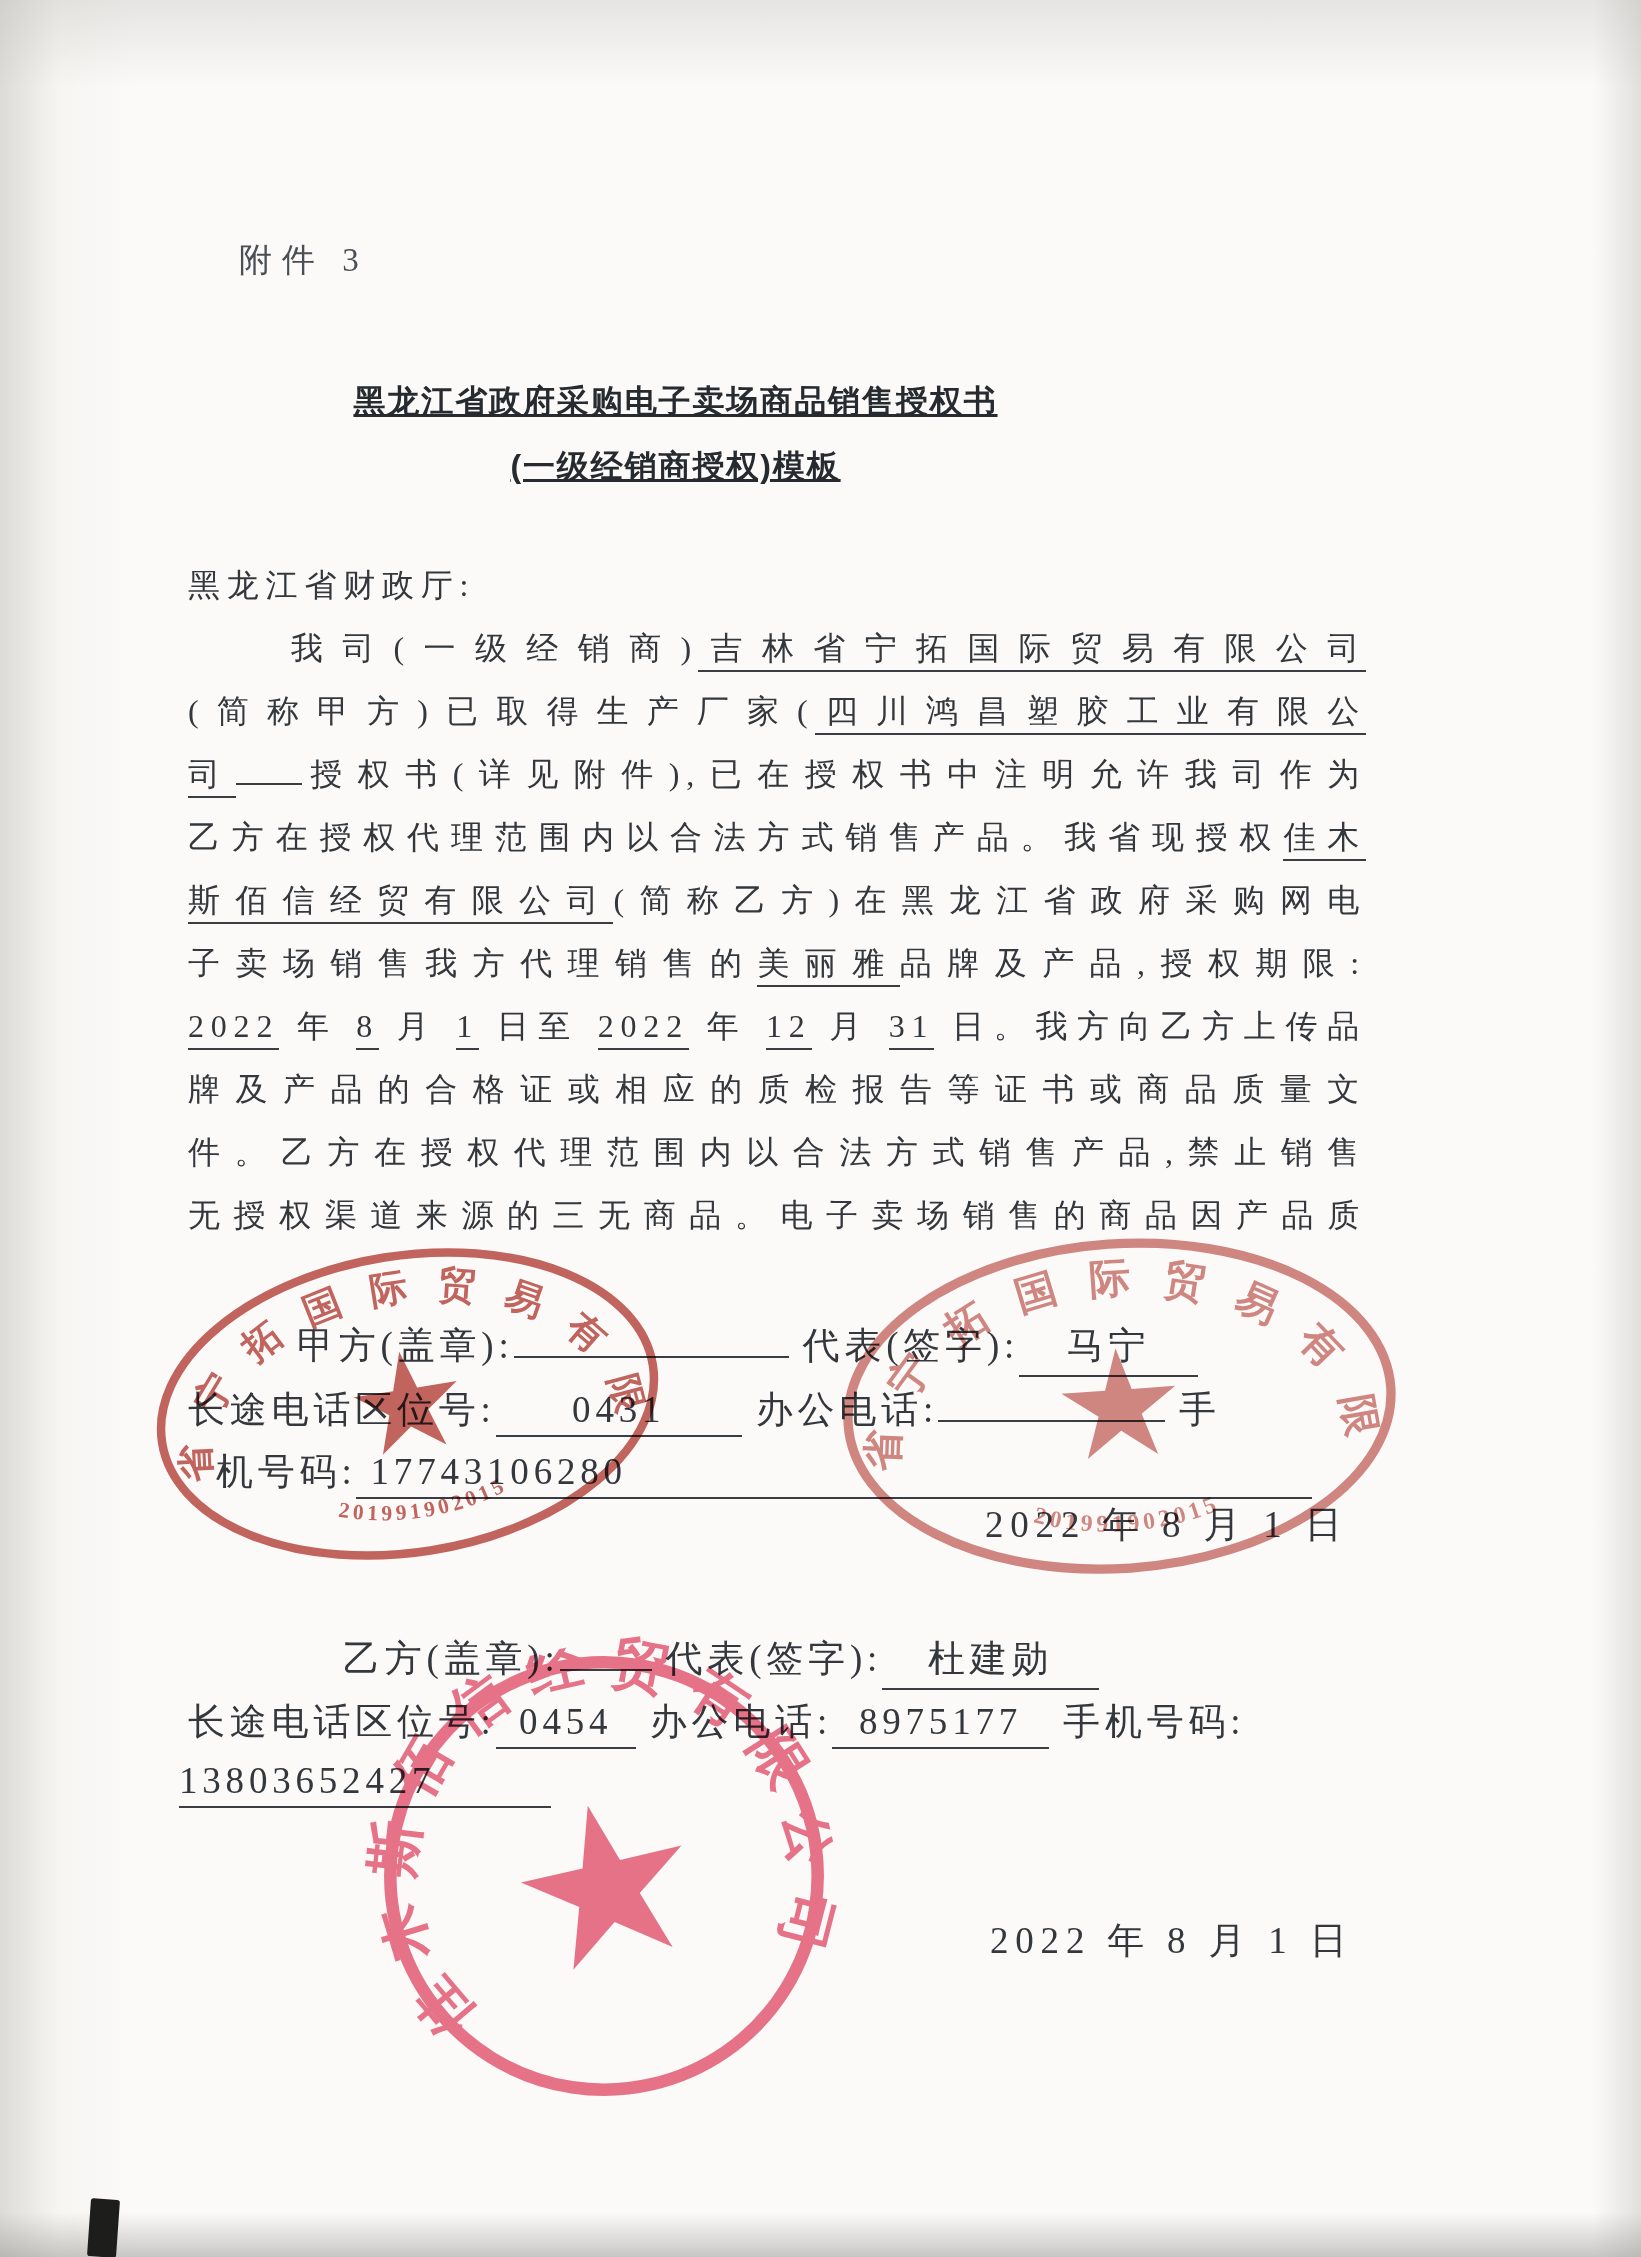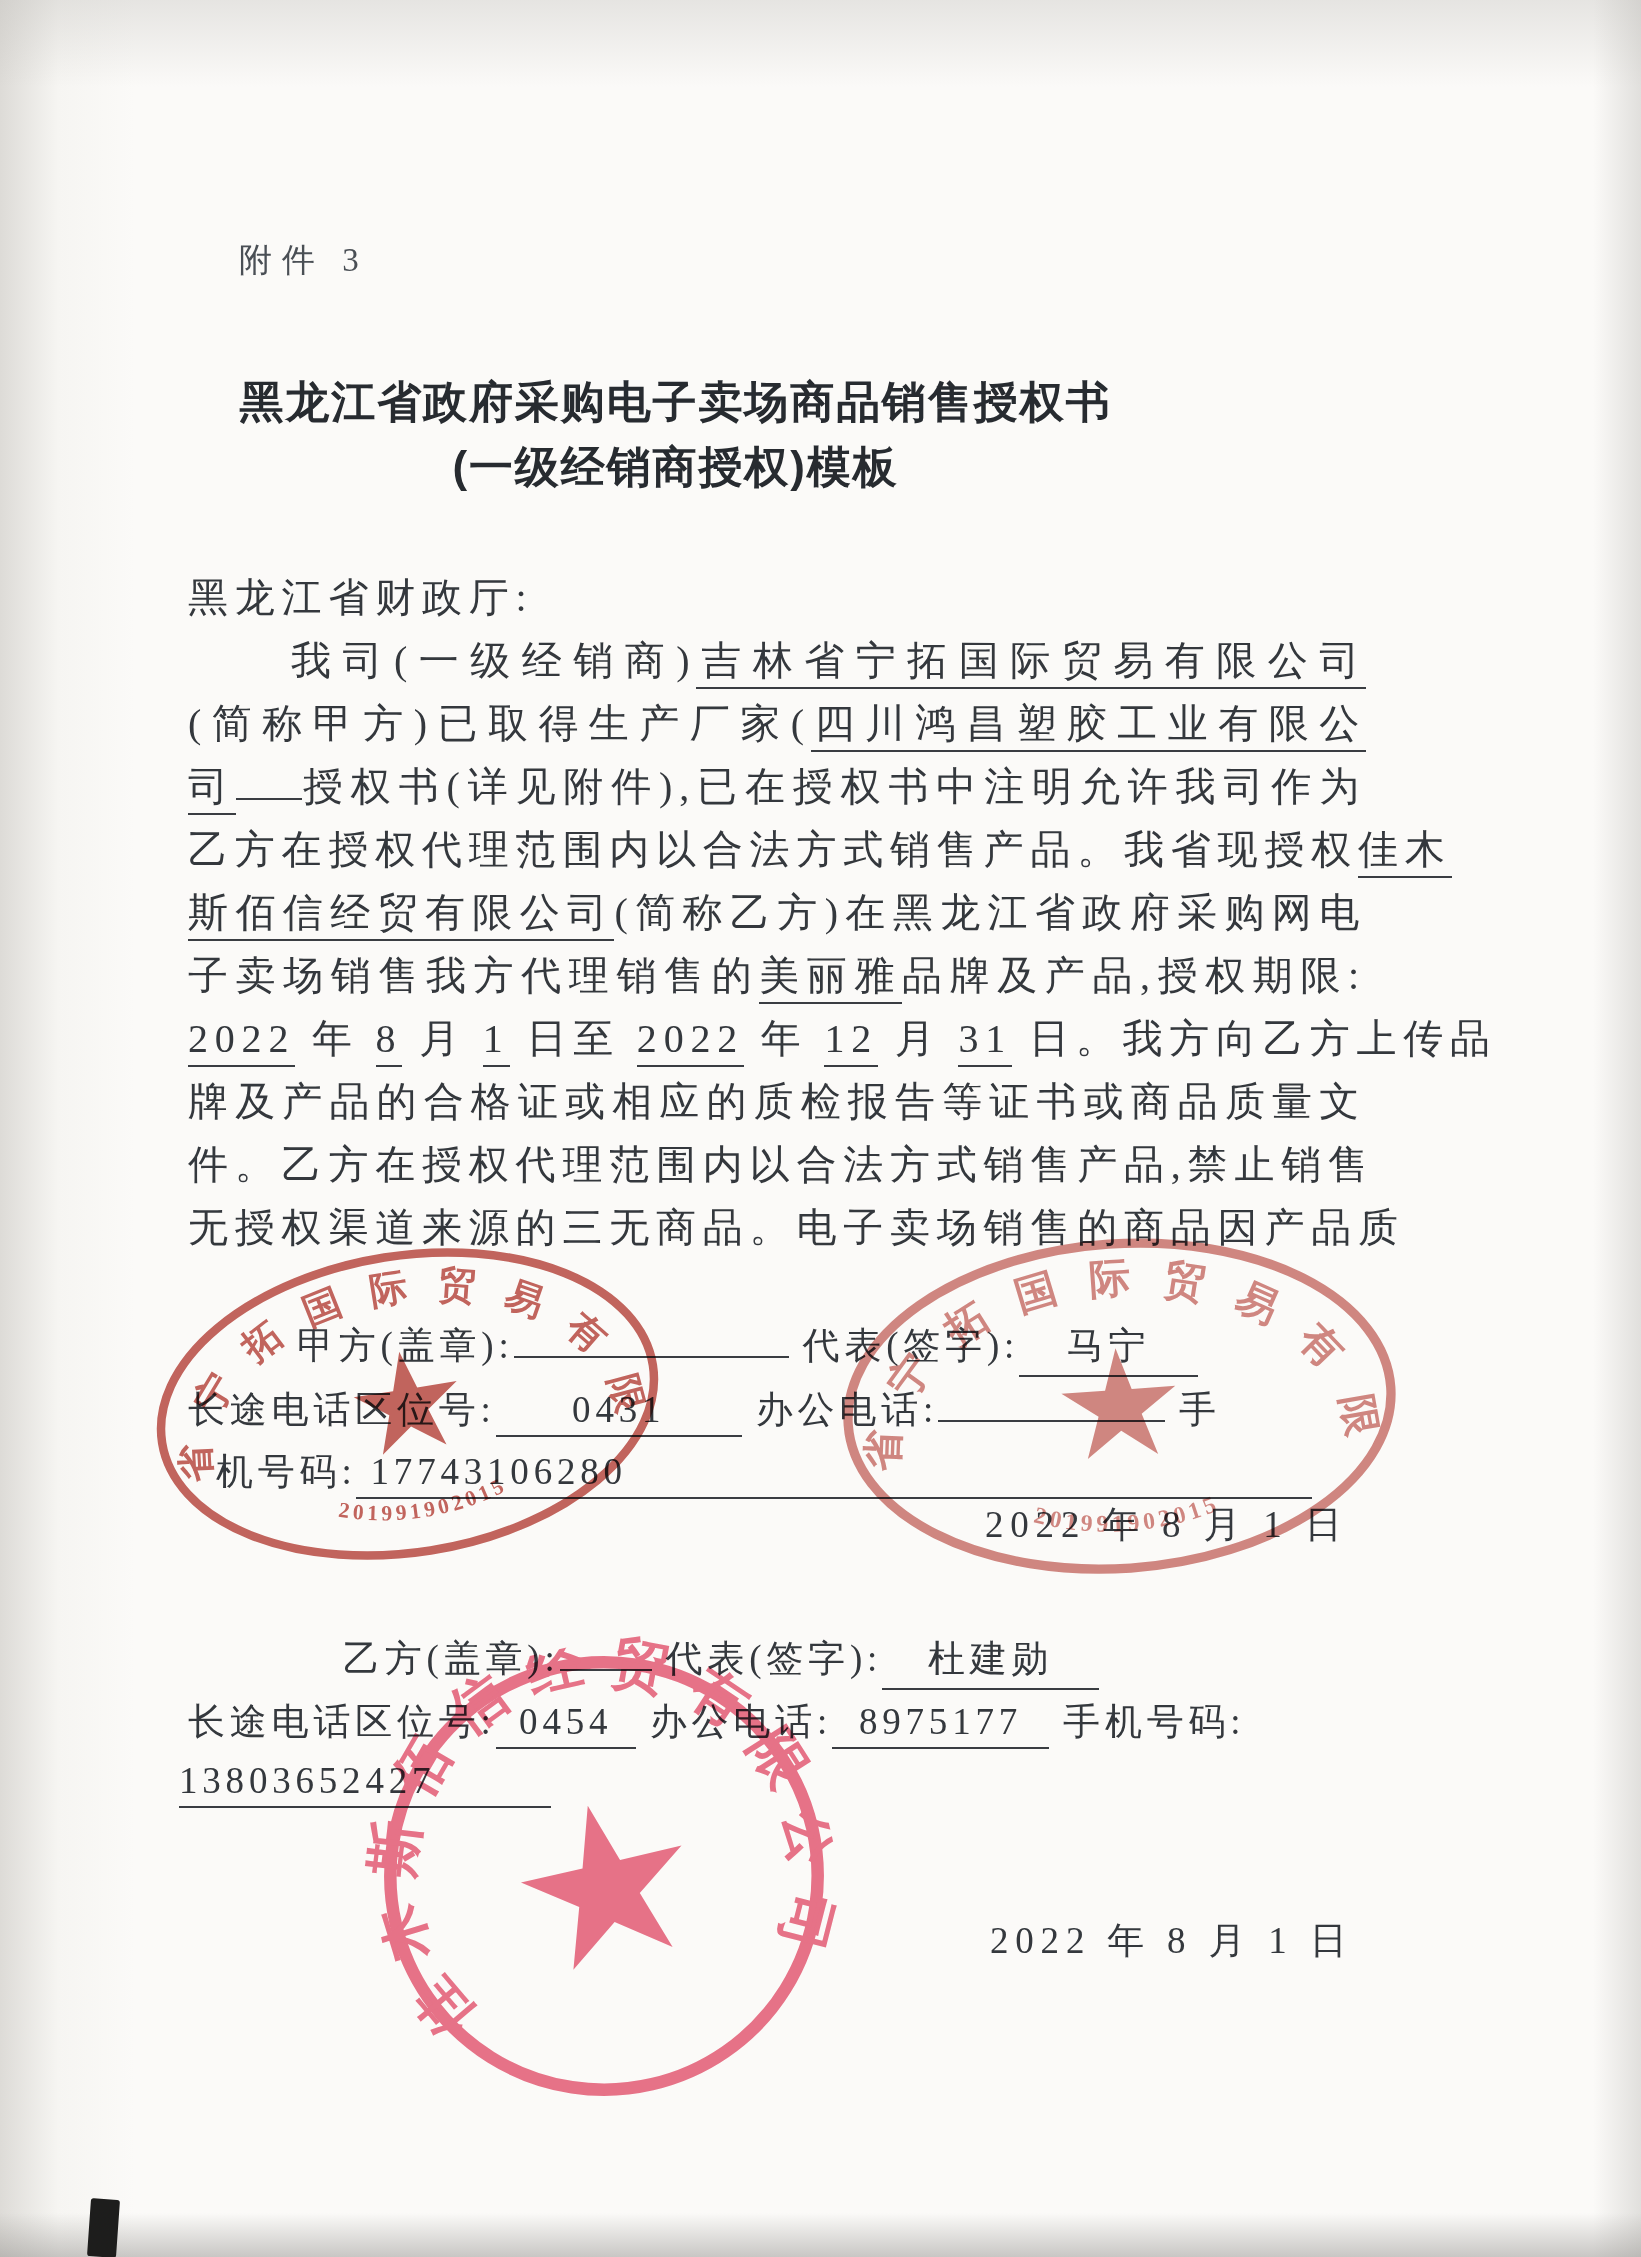--- a/index.html
+++ b/index.html
@@ -24,26 +24,26 @@
   .black-mark{position:absolute;left:89px;top:2199px;width:29px;height:58px;
     background:#1d1d1c;transform:rotate(4deg);border-radius:2.9px;}
 
   .attachment{
     position:absolute;left:239px;top:238px;
     font-size:33px;letter-spacing:9.7px;color:#4a4f55;
   }
   .title{
     position:absolute;left:164px;top:369px;width:1023px;
     text-align:center;font-family:"Liberation Sans", sans-serif;
-    font-weight:bold;font-size:44px;line-height:65px;
-    letter-spacing:1.9px;color:#272b30;
+    font-weight:bold;font-size:32px;line-height:65px;
+    letter-spacing:1.9px;color:#272b30;text-decoration:underline;
   }
   .para{
-    position:absolute;left:188px;top:566px;width:1178px;
-    font-size:40px;line-height:63px;letter-spacing:6.8px;
+    position:absolute;left:188px;top:554px;width:1178px;
+    font-size:32px;line-height:63px;letter-spacing:6.8px;
     color:#34383d;
   }
   .pline{white-space:pre;}
   .pj{text-align:justify;text-align-last:justify;}
   .u{border-bottom:2.9px solid #3a3d42;padding-bottom:3.9px;}
   span.u{white-space:pre;}
   .u.blk{display:inline-block;vertical-align:baseline;}
   .u.ctr{text-align:center;}
 
   .fline{

